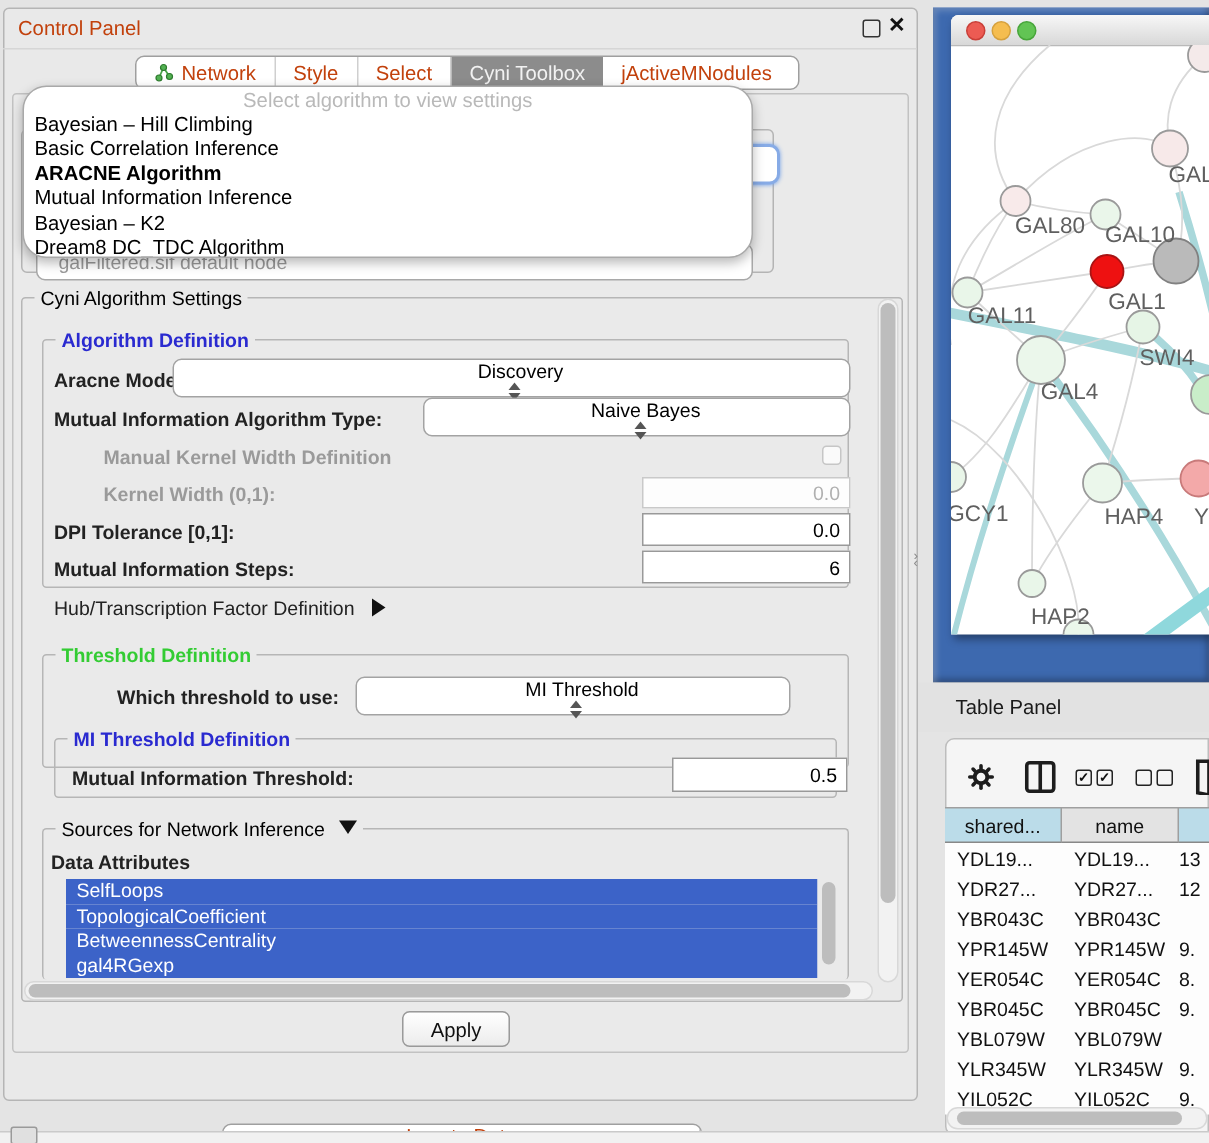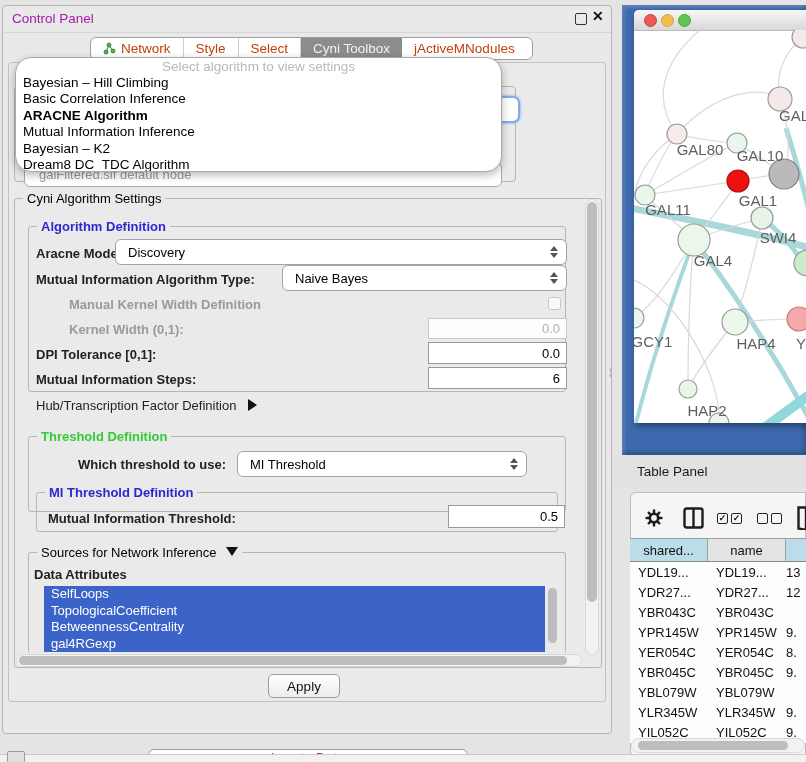--- a/index.html
+++ b/index.html
@@ -3,21 +3,21 @@
 <meta charset="utf-8">
 <style>
   html,body{margin:0;padding:0;}
   body{font-family:"Liberation Sans",sans-serif;background:#e7e7e7;}
   #app{position:relative;width:806px;height:762px;overflow:hidden;background:#e4e4e4;}
   .abs{position:absolute;}
   
   #cp-window{left:2px;top:5px;width:610px;height:729px;background:#e9e9e9;
     border:1px solid #b5b5b5;border-radius:4px;box-sizing:border-box;}
   #cp-titlebar{left:2px;top:6px;width:609px;height:26px;border-bottom:1px solid #d6d6d6;}
-  #cp-title{left:12px;top:11px;font-size:13.5px;color:#a21caf;}
+  #cp-title{left:12px;top:11px;font-size:13.5px;color:#c2410c;}
   #cp-float{left:575px;top:13px;width:10px;height:10px;border:1.6px solid #333;border-radius:2px;}
   #cp-close{left:592px;top:8px;font-size:14px;font-weight:bold;color:#111;}
   
   .tabbar{display:flex;align-items:stretch;background:#fff;border:1px solid #9f9f9f;
     border-radius:6px;overflow:hidden;box-sizing:border-box;}
   #top-tabs{left:90px;top:37px;width:443px;height:23px;}
   .tabbar .tab{display:flex;align-items:center;justify-content:center;font-size:13.5px;
     color:#c2410c;padding:0 12px;border-right:1px solid #cfcfcf;white-space:nowrap;}
   .tabbar .tab:last-child{border-right:none;}
   .tabbar .tab.sel{background:#8c8c8c;color:#f2f2f2;border-right:none;}
@@ -43,21 +43,21 @@
   .gtitle{position:absolute;top:-8px;left:8px;background:#eaeaea;padding:0 4px;font-size:13px;white-space:nowrap;}
   .gtitle.blue{color:#2a2ad0;font-weight:bold;}
   .gtitle.green{color:#33cc33;font-weight:bold;}
   .lbl{font-size:13px;color:#222;white-space:nowrap;}
   .lbl.b{font-weight:bold;}
   .lbl.dis{color:#9a9a9a;font-weight:bold;margin-left:33px;}
   .field{background:#fff;border:1px solid #999;box-sizing:border-box;font-size:13px;color:#000;
     display:flex;align-items:center;justify-content:flex-end;padding-right:6px;}
   .field.dis{border-color:#c9c9c9;color:#b0b0b0;background:#fdfdfd;}
   .combo{background:#fff;border:1px solid #a3a3a3;border-radius:6px;box-sizing:border-box;
-    display:flex;align-items:center;font-size:13px;color:#000;padding-left:12px;}
+    display:flex;align-items:center;font-size:13px;color:#000;padding-left:12px;flex-direction:column;}
   .combo .cval{flex:1;}
   .spin{display:flex;flex-direction:column;align-items:center;justify-content:center;margin-right:8px;gap:2px;}
   .spin i{display:block;width:0;height:0;border-left:4px solid transparent;border-right:4px solid transparent;}
   .spin .up{border-bottom:5px solid #555;}
   .spin .dn{border-top:5px solid #555;}
   .checkbox{width:13px;height:13px;border:1px solid #c6c6c6;border-radius:3px;background:#fafafa;box-sizing:border-box;}
   .arrow-right{display:inline-block;width:0;height:0;border-top:6px solid transparent;
     border-bottom:6px solid transparent;border-left:9px solid #111;vertical-align:-1px;}
   .arrow-down{display:inline-block;width:0;height:0;border-left:6px solid transparent;
     border-right:6px solid transparent;border-top:9px solid #111;vertical-align:1px;}

